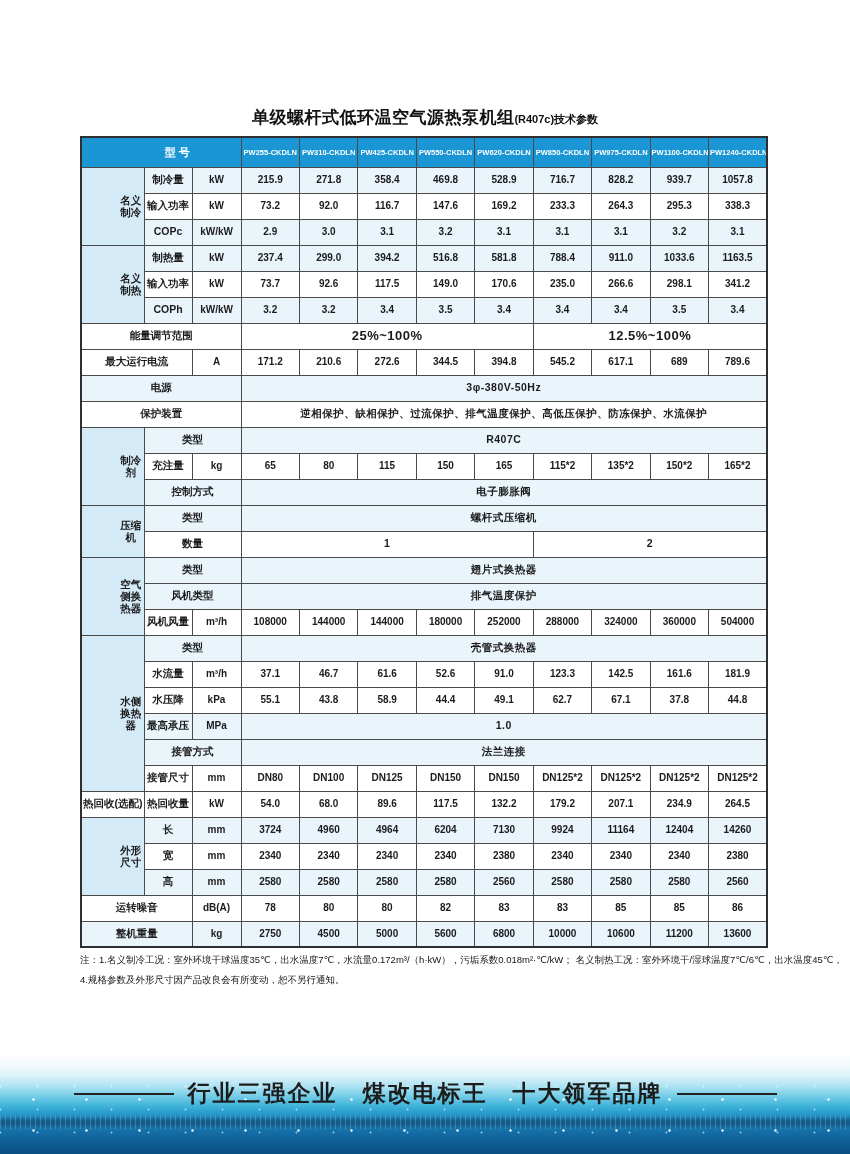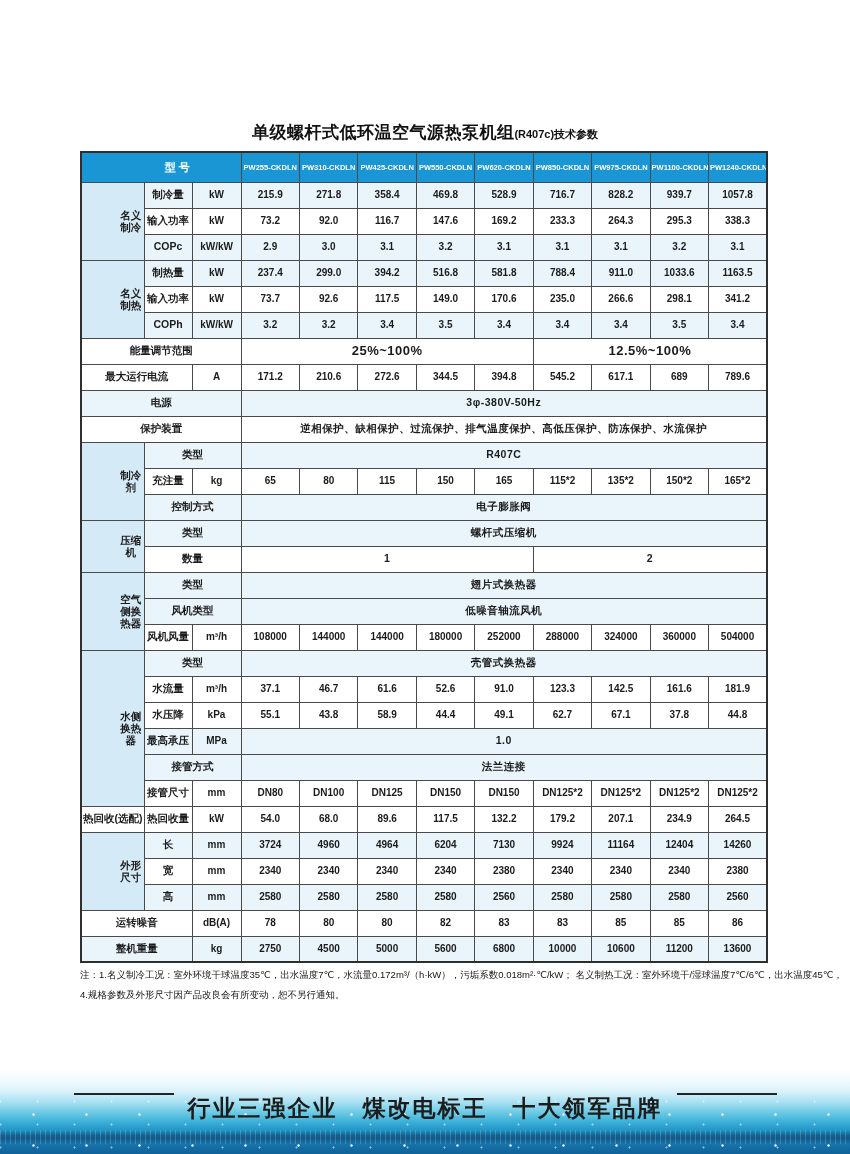--- a/index.html
+++ b/index.html
@@ -7,21 +7,21 @@
     --cat-blue:#d5eaf7;
     --row-tint:#e9f4fb;
     --banner-deep:#0a4f82;
   }
   *{box-sizing:border-box;}
   html,body{margin:0;padding:0;}
   body{
     width:850px;height:1154px;background:#ffffff;position:relative;overflow:hidden;
     font-family:"Liberation Sans","DejaVu Sans",sans-serif;
   }
-  .page{position:absolute;inset:0;margin-top:15px;}
+  .page{position:absolute;inset:0;}
 
   
   .title{
     position:absolute;top:106px;left:0;width:100%;text-align:center;
     color:#111;white-space:nowrap;
   }
   .t-main{font-size:17px;font-weight:700;letter-spacing:0.5px;}
   .t-sub{font-size:11px;font-weight:700;}
 
   
@@ -74,21 +74,21 @@
   .banner .speckles{
     position:absolute;left:0;right:0;top:28%;bottom:0;
     background-image:
       radial-gradient(circle, rgba(255,255,255,0.95) 0.8px, rgba(255,255,255,0) 1.6px),
       radial-gradient(circle, rgba(255,255,255,0.55) 0.7px, rgba(255,255,255,0) 1.4px);
     background-size:53px 31px, 37px 23px;
     background-position:7px 12px, 19px 3px;
   }
   .slogan-row{
     position:absolute;top:38px;left:0;width:100%;
-    display:flex;justify-content:center;gap:14px;
+    display:flex;justify-content:center;align-items:center;gap:14px;
   }
   .dash-line{width:100px;height:0;border-top:2px solid #232323;}
   .slogan{
     font-size:23px;font-weight:700;color:#1c1c1c;letter-spacing:2px;white-space:nowrap;
   }
 </style>
 </head>
 <body>
 
 <div class="page">
@@ -265,21 +265,21 @@
           <td class="val merged" colspan="5">1</td>
           <td class="val merged" colspan="4">2</td>
         </tr>
         <tr class="shade">
           <td class="cat" rowspan="3">空气侧换热器</td>
           <td class="lbl" colspan="2">类型</td>
           <td class="val merged" colspan="9">翅片式换热器</td>
         </tr>
         <tr class="shade">
           <td class="lbl" colspan="2">风机类型</td>
-          <td class="val merged" colspan="9">低噪音轴流风机</td>
+          <td class="val merged" colspan="9">排气温度保护</td>
         </tr>
         <tr>
           <td class="lbl">风机风量</td>
           <td class="unit">m³/h</td>
           <td class="val">108000</td>
           <td class="val">144000</td>
           <td class="val">144000</td>
           <td class="val">180000</td>
           <td class="val">252000</td>
           <td class="val">288000</td>

